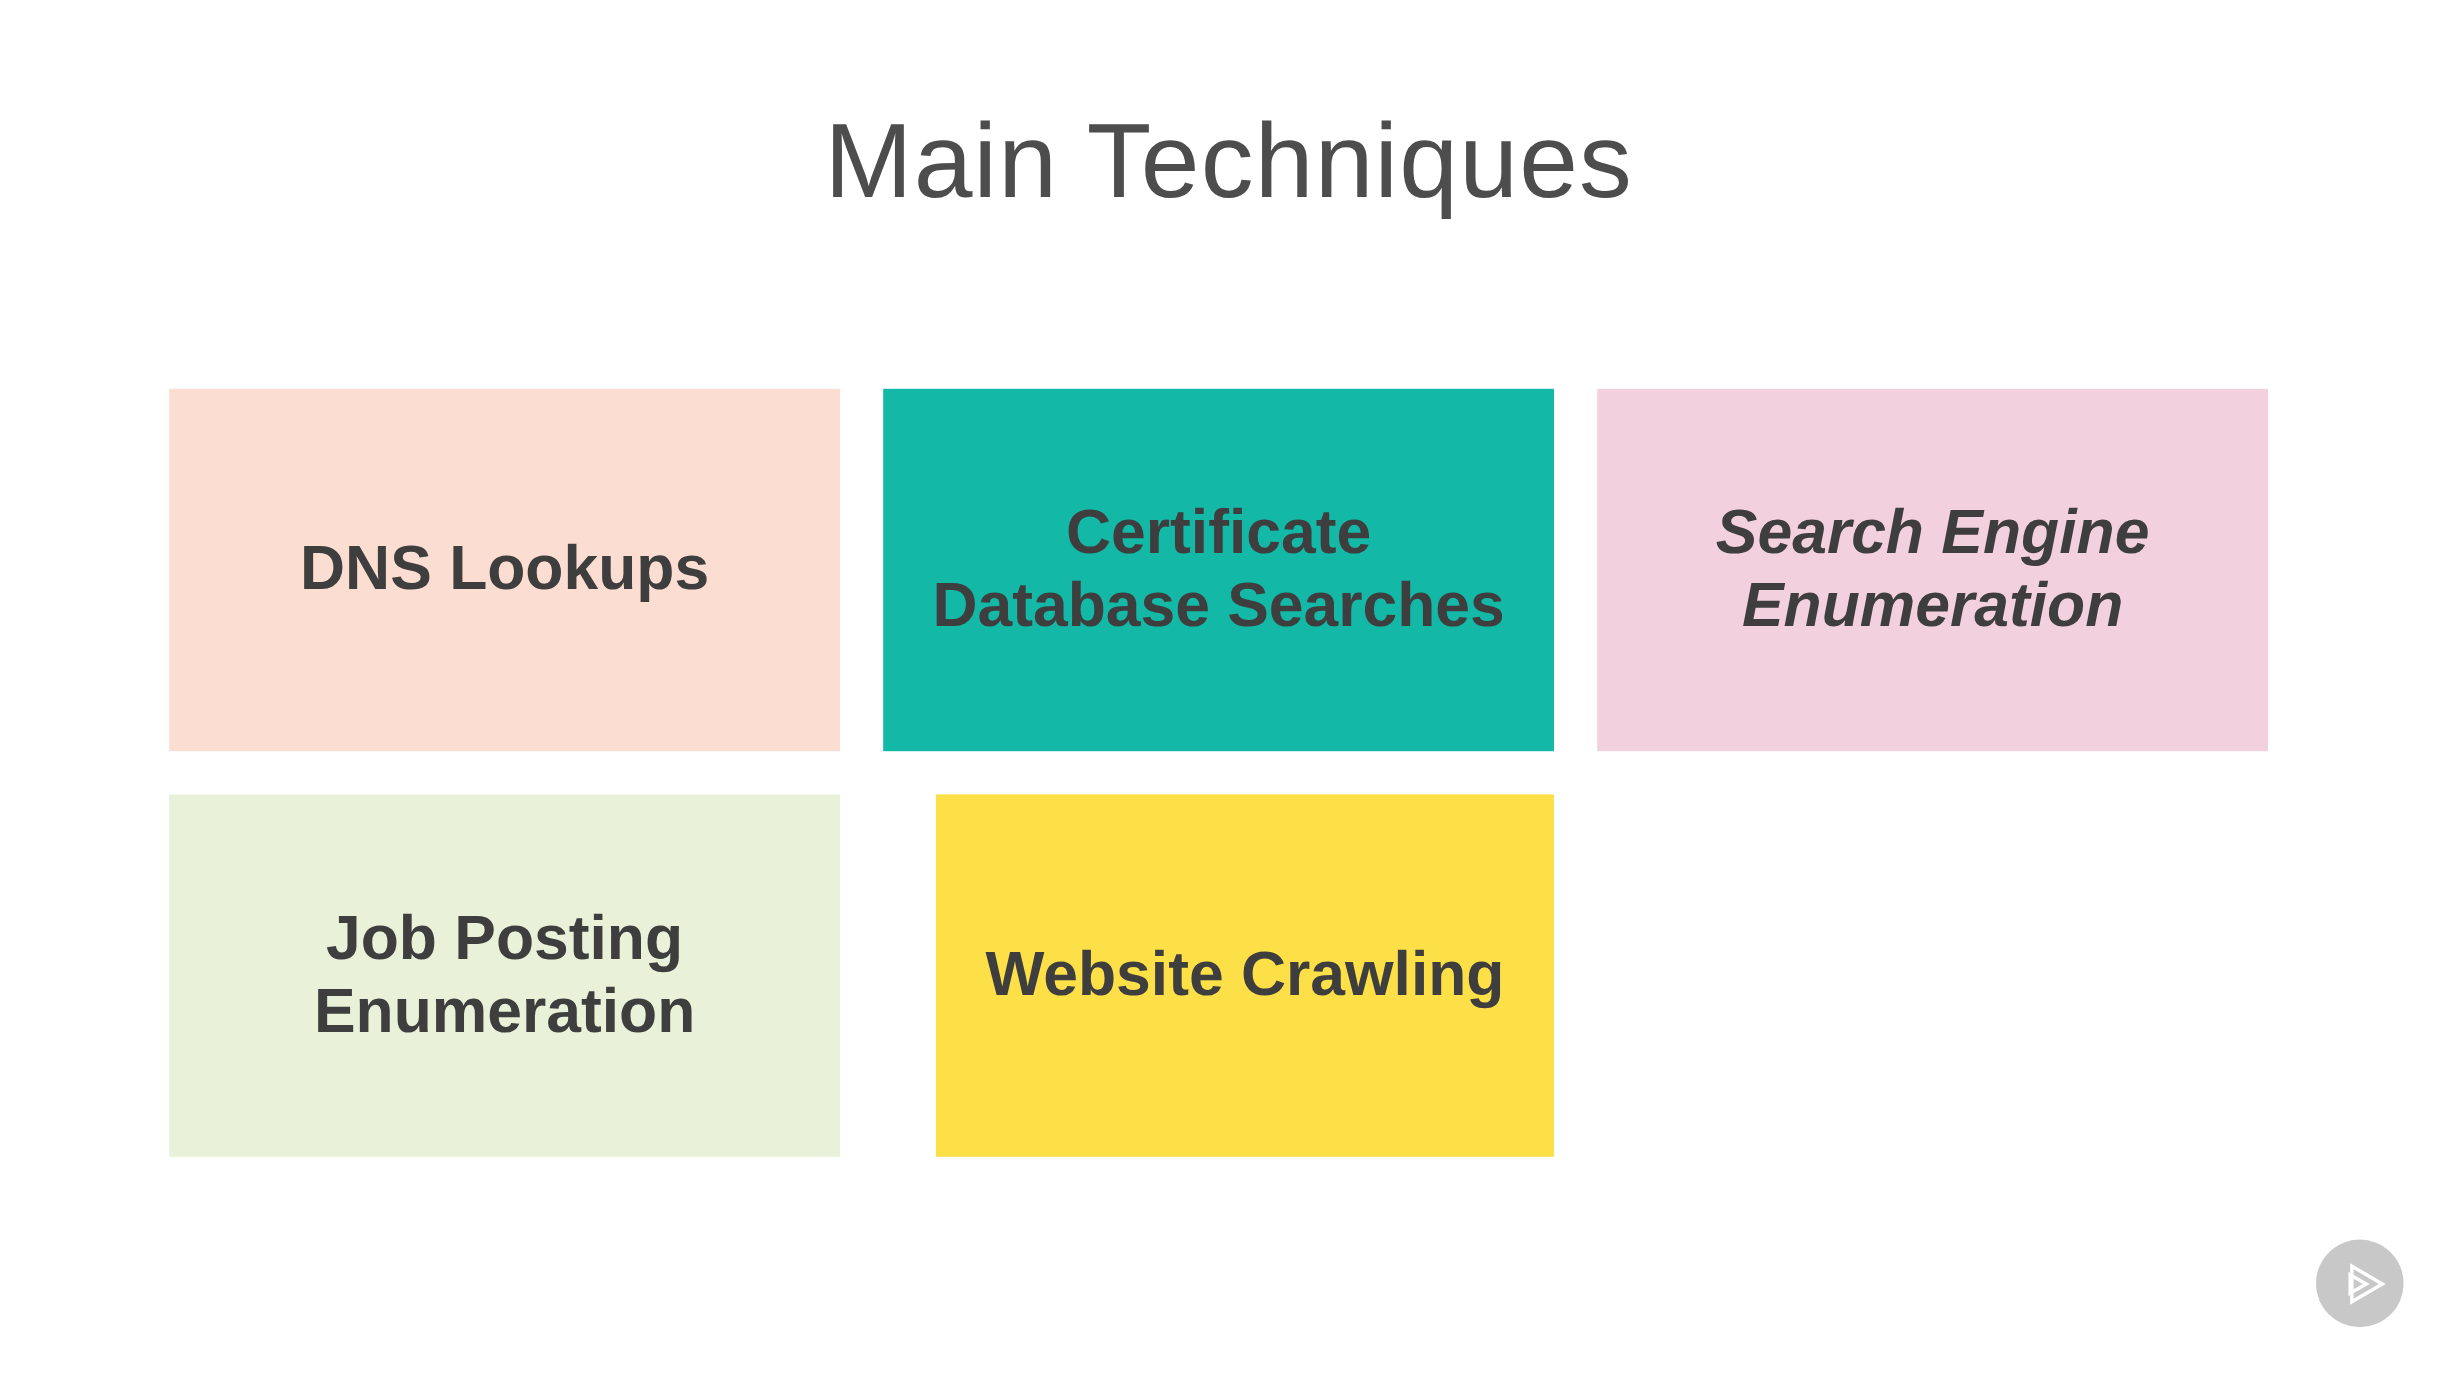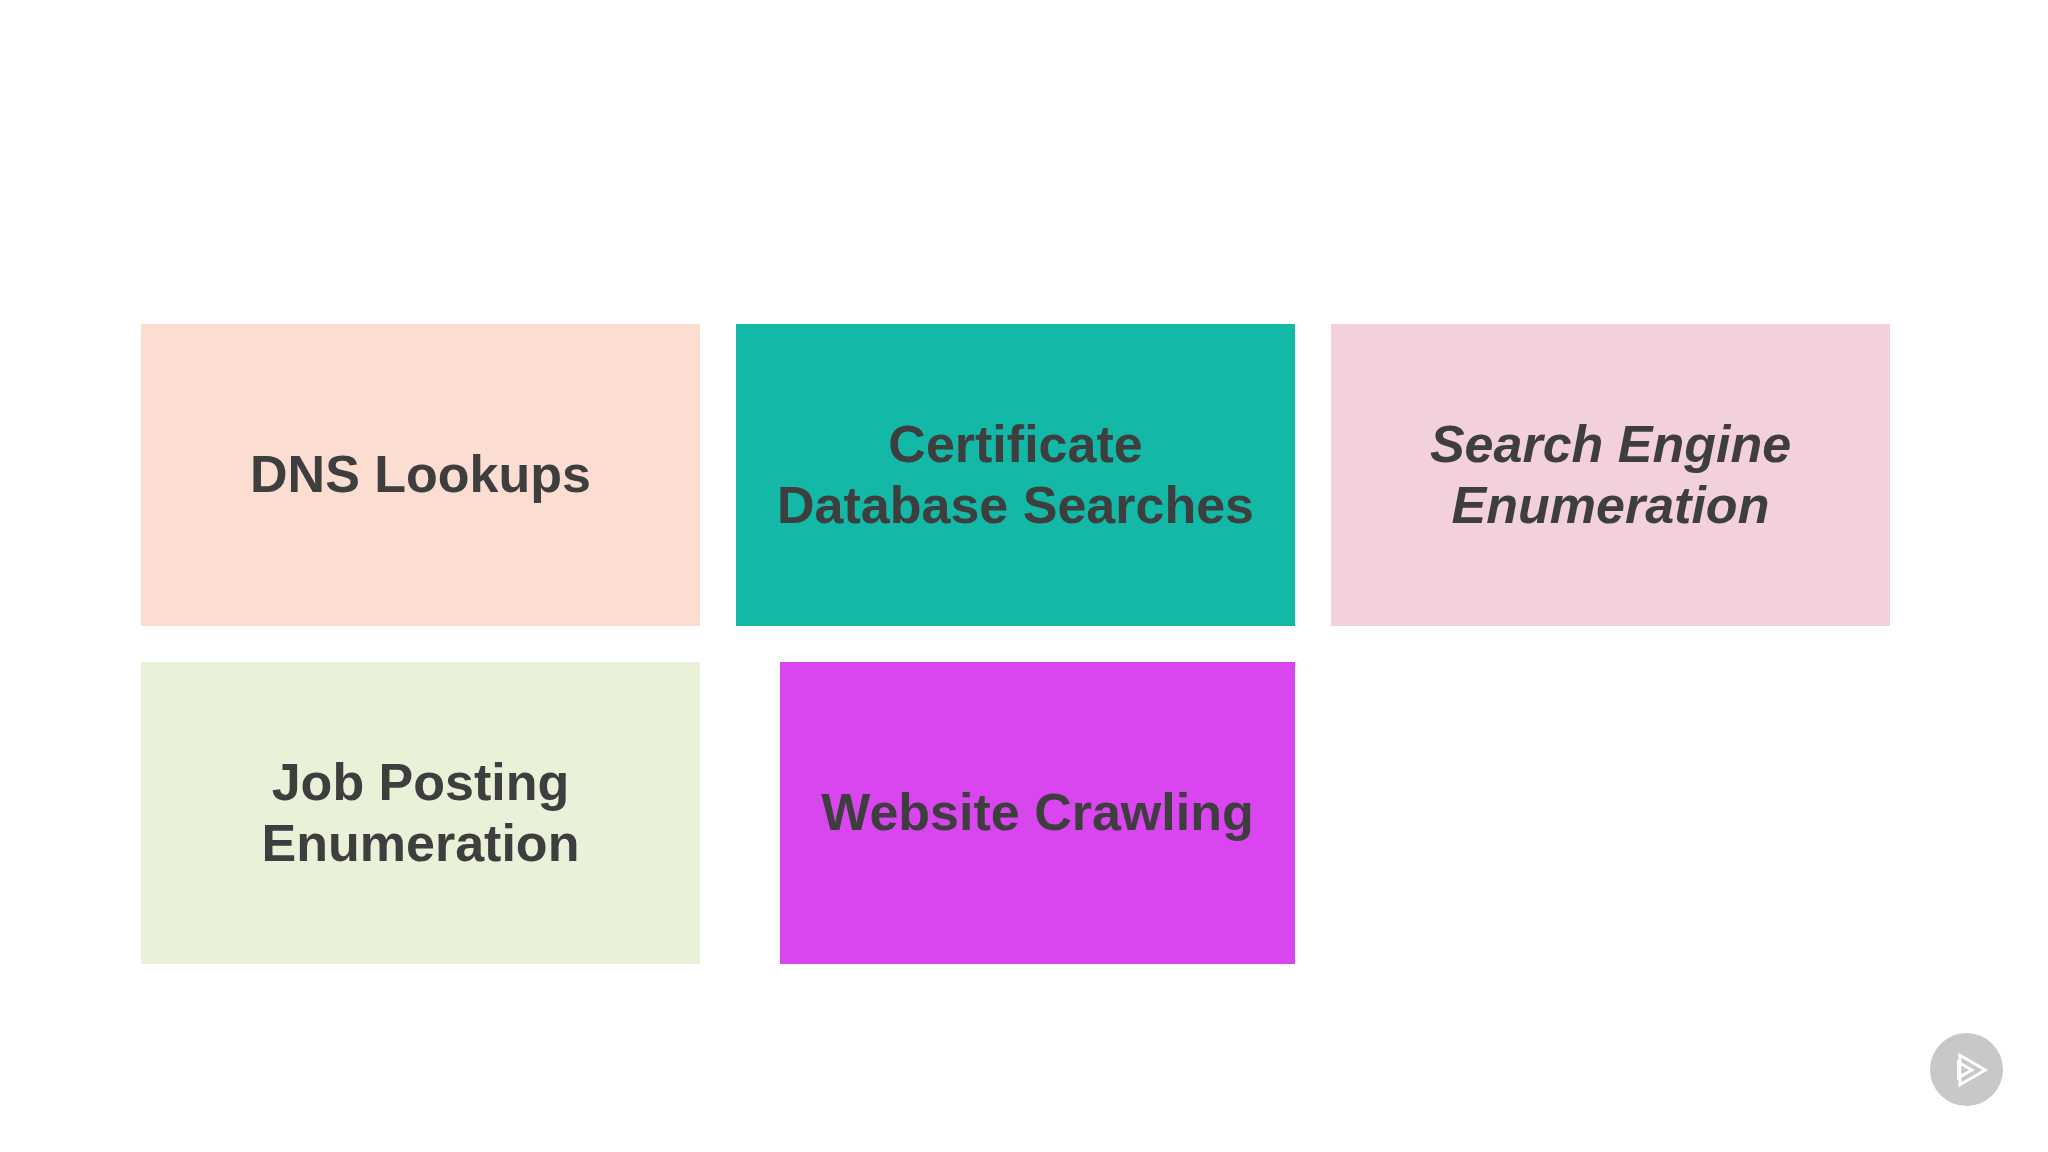--- a/index.html
+++ b/index.html
@@ -71,20 +71,21 @@
   .logo-badge svg {
     display: block;
     margin-left: 4px;
   }
 </style>
 </head>
 <body>
 
 <div class="slide">
 
+  <h1 class="slide-title">Main Techniques</h1>
 
   <div class="techniques-grid">
 
     <div class="technique-card" style="background-color: rgb(252, 221, 209);">
       <span class="card-label">DNS Lookups</span>
     </div>
 
     <div class="technique-card" style="background-color: #14b8a6;">
       <span class="card-label">Certificate
 Database Searches</span>
@@ -94,21 +95,21 @@
     <div class="technique-card" style="background-color: rgb(243, 208, 221); font-style: italic;">
       <span class="card-label">Search Engine
 Enumeration</span>
     </div>
 
     <div class="technique-card" style="background-color: rgb(233, 241, 217);">
       <span class="card-label">Job Posting
 Enumeration</span>
     </div>
 
-    <div class="technique-card" style="background-color: #d946ef; margin-left: 44px;">
+    <div class="technique-card" style="background-color: #fde047; margin-left: 44px;">
       <span class="card-label">Website Crawling</span>
     </div>
 
   </div>
 
   <div class="logo-badge" style="background-color: rgb(200, 200, 200);">
     <svg width="46" height="46" viewBox="0 0 48 48" fill="none" stroke="#ffffff" stroke-width="3" stroke-linejoin="miter">
       <path d="M14.5 8.5 L41 24 L14.5 39.5 Z"></path>
       <path d="M13 16 L27 24 L13 32 Z"></path>
     </svg>

